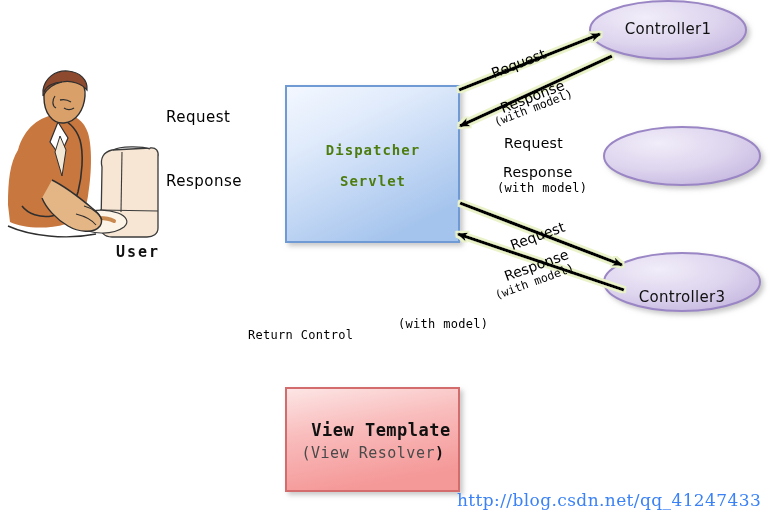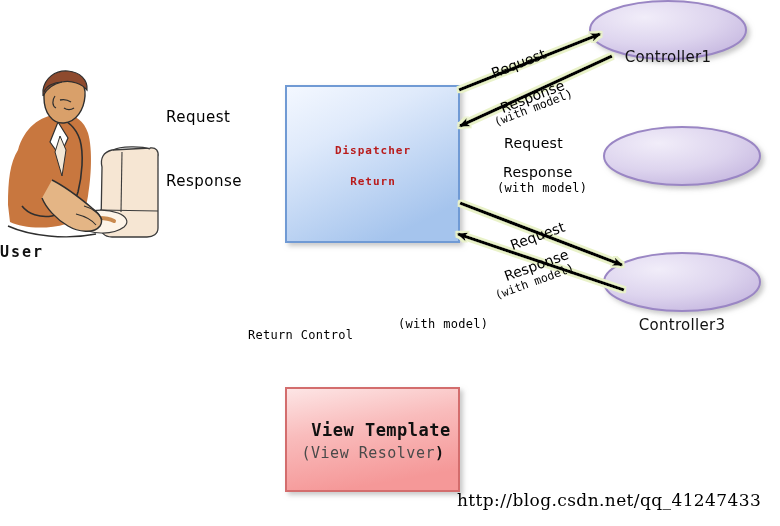--- a/index.html
+++ b/index.html
@@ -21,44 +21,44 @@
   .sans{font-family:"DejaVu Sans","Liberation Sans",sans-serif;}
 
   
   .node-text{
     position:absolute;text-align:center;white-space:pre;
     font-family:"DejaVu Sans Mono","Liberation Mono",monospace;
   }
 
   #dispatcher-label{
     left:287px;top:135px;width:172px;
-    font-size:11px;font-weight:bold;letter-spacing:1px;color:#b91c1c;
+    font-size:14px;font-weight:bold;letter-spacing:1px;color:#4d7c0f;
     line-height:31px;
   }
   #view-title{
     left:287px;top:420px;width:188px;
     font-size:17px;font-weight:bold;letter-spacing:.5px;color:#111;
   }
   #view-sub{
     left:287px;top:444px;width:172px;
     font-size:15px;color:#4a4a4a;letter-spacing:.5px;
   }
   #view-sub .paren-close{color:#111;font-weight:bold;}
 
   .ctrl-text{
     position:absolute;text-align:center;white-space:pre;
     font-family:"DejaVu Sans","Liberation Sans",sans-serif;
-    font-size:15px;color:#111;letter-spacing:.3px;margin-top:28px;
+    font-size:15px;color:#111;letter-spacing:.3px;
   }
   #ctrl1-text{left:593px;top:20px;width:150px;}
   #ctrl2-text{left:607px;top:146px;width:150px;}
   #ctrl3-text{left:607px;top:288px;width:150px;}
 
   #user-caption{
-    left:0px;top:243px;width:160px;text-align:left;
+    left:0px;top:243px;width:160px;text-align:right;
     font-size:15px;font-weight:bold;letter-spacing:2px;color:#111;
   }
 
   
   #lbl-req-left{left:166px;top:108px;font-size:15px;letter-spacing:.5px;}
   #lbl-res-left{left:166px;top:172px;font-size:15px;letter-spacing:.5px;}
 
   
   #lbl-req-c2{left:504px;top:135px;font-size:14px;letter-spacing:.3px;}
   #lbl-res-c2{left:503px;top:164px;font-size:14px;letter-spacing:.3px;}
@@ -74,21 +74,21 @@
   #lbl-req-c1{left:489px;top:66px;font-size:14px;transform:rotate(-21deg);}
   #lbl-res-c1{left:498px;top:101px;font-size:14px;transform:rotate(-21deg);}
   #lbl-res-c1-sub{left:492px;top:116px;font-size:11.5px;transform:rotate(-21deg);}
   #lbl-req-c3{left:508px;top:238px;font-size:14px;transform:rotate(-20deg);}
   #lbl-res-c3{left:502px;top:269px;font-size:14px;transform:rotate(-20deg);}
   #lbl-res-c3-sub{left:493px;top:289px;font-size:11.5px;transform:rotate(-20deg);}
 
   #watermark{
     position:absolute;left:457px;top:490px;
     font-family:"DejaVu Serif","Liberation Serif",serif;
-    font-size:17px;color:#000000;letter-spacing:.4px;white-space:pre;
+    font-size:17px;color:#3b82f6;letter-spacing:.4px;white-space:pre;
   }
 </style>
 </head>
 <body>
 
 <div id="stage">
 
   <svg id="canvas" viewBox="0 0 780 526">
     <defs>
       <linearGradient id="gradDispatcher" x1="0" y1="0" x2="0.55" y2="1">
@@ -193,21 +193,21 @@
       <line x1="460" y1="203" x2="622" y2="265" marker-end="url(#ah)" filter="url(#glow)"></line>
 
       <line x1="624" y1="290" x2="458" y2="234" marker-end="url(#ah)" filter="url(#glow)"></line>
 
       <line x1="322" y1="385" x2="322" y2="246" marker-end="url(#ah)" filter="url(#glow)"></line>
 
       <line x1="427" y1="244" x2="427" y2="385" marker-end="url(#ah)" filter="url(#glow)"></line>
     </g>
   </svg>
 
-  <div class="node-text" id="dispatcher-label"><span>Dispatcher</span><br><span>Return</span></div>
+  <div class="node-text" id="dispatcher-label"><span>Dispatcher</span><br><span>Servlet</span></div>
 
   <div class="ctrl-text" id="ctrl1-text">Controller1</div>
   <div class="ctrl-text" id="ctrl3-text">Controller3</div>
 
   <div class="node-text" id="view-title">View Template</div>
   <div class="node-text" id="view-sub"><span>(View Resolver</span><span class="paren-close">)</span></div>
 
   <div class="lbl mono" id="user-caption">User</div>
 
   <div class="lbl sans" id="lbl-req-left">Request</div>

